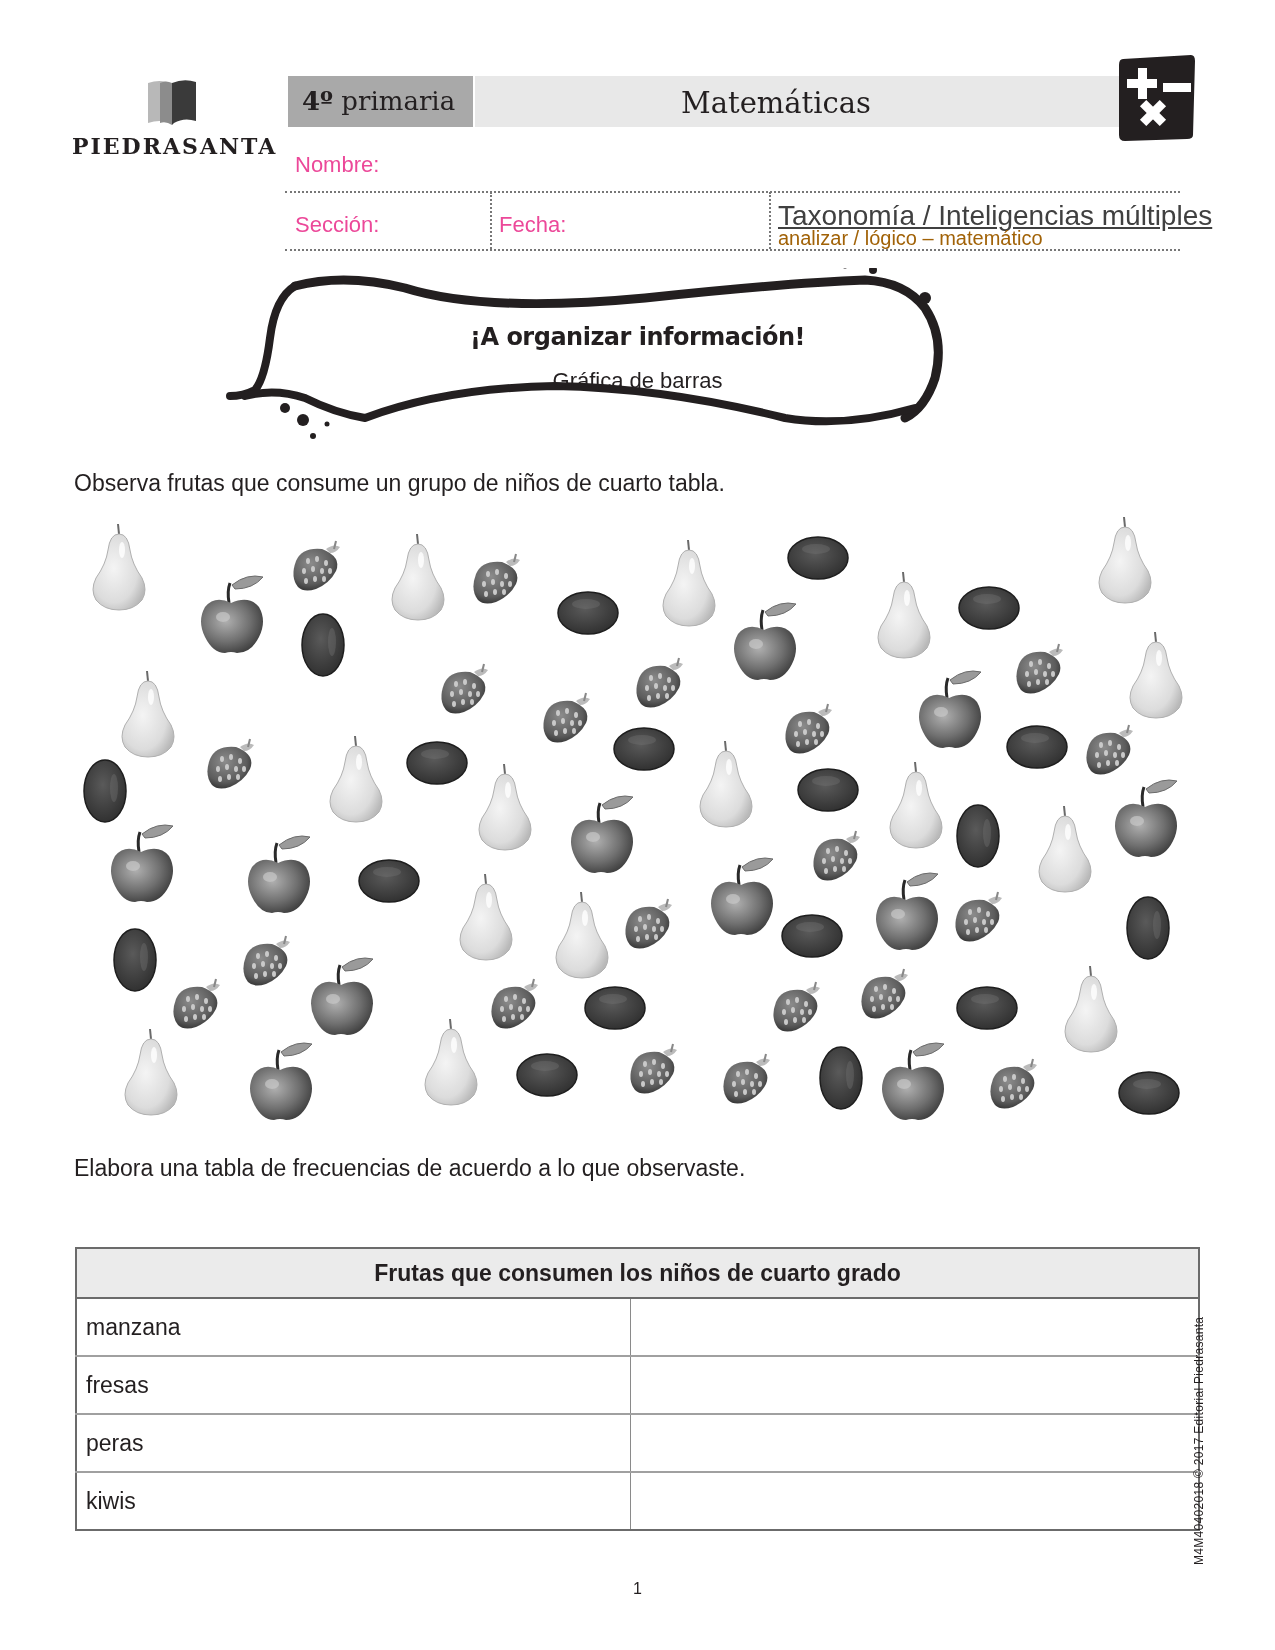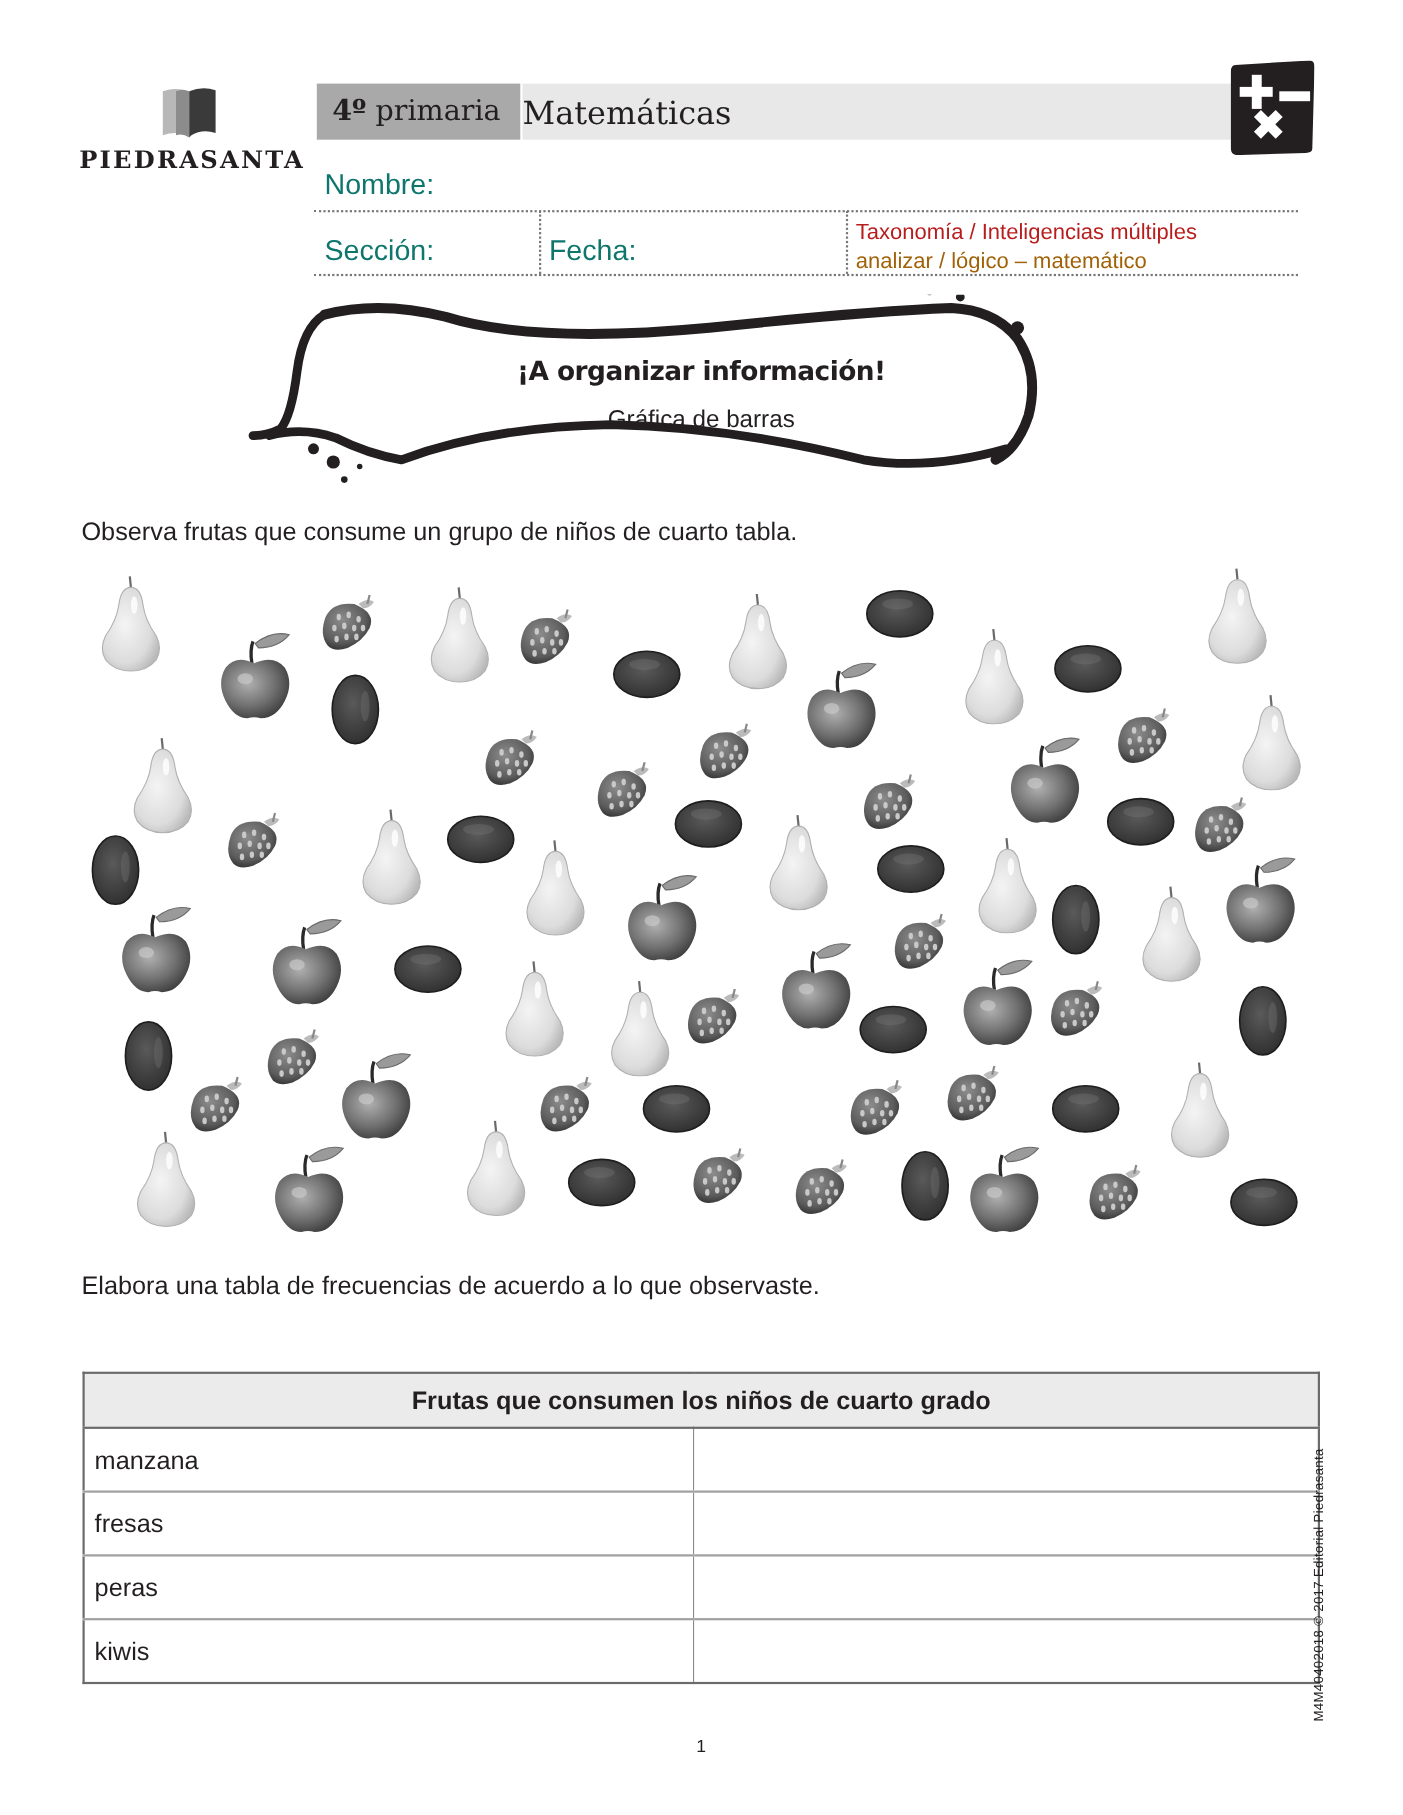--- a/index.html
+++ b/index.html
@@ -13,27 +13,27 @@
   .logo-text { position: absolute; left: 0; top: 58px; font-family: "DejaVu Serif", serif;
                font-size: 22px; letter-spacing: 2px; font-weight: bold; color: #231f20; }
 
   
   .grade-box { left: 288px; top: 76px; width: 185px; height: 51px; background: #a9a9a9;
                font-family: "DejaVu Serif", serif; font-size: 26px; line-height: 51px;
                padding-left: 14px; box-sizing: border-box; color: #231f20; }
   .grade-box b { font-weight: bold; }
   .subject-box { left: 475px; top: 76px; width: 650px; height: 51px; background: #e8e8e8;
                  font-family: "DejaVu Serif", serif; font-size: 29px; line-height: 55px;
-                 text-align: left; padding-right: 48px; box-sizing: border-box; }
+                 text-align: center; padding-right: 48px; box-sizing: border-box; }
   .math-icon { left: 1117px; top: 55px; width: 78px; height: 86px; }
 
-  .form-label { font-family: "Liberation Sans", sans-serif; font-size: 26px; color: #0f766e; }
+  .form-label { font-family: "Liberation Sans", sans-serif; font-size: 22px; color: #ec4899; }
   .dotline-h { height: 0; border-top: 2px dotted #777; }
   .dotline-v { width: 0; border-left: 2px dotted #777; }
-  .tax-1 { font-size: 20px; color: #b91c1c; }
+  .tax-1 { font-size: 28px; color: #404040; text-decoration: underline; }
   .tax-2 { font-size: 20px; color: #a16207; }
 
   
   .banner { left: 225px; top: 268px; width: 760px; height: 180px; }
   .banner-title { left: 0; width: 1275px; top: 323px; text-align: center; font-size: 24px; font-weight: bold;
                   font-family: "DejaVu Sans", sans-serif; letter-spacing: -0.5px; }
   .banner-sub { left: 0; width: 1275px; top: 368px; text-align: center; font-size: 22px; }
 
   .instruction { font-size: 23px; color: #231f20; }
 

